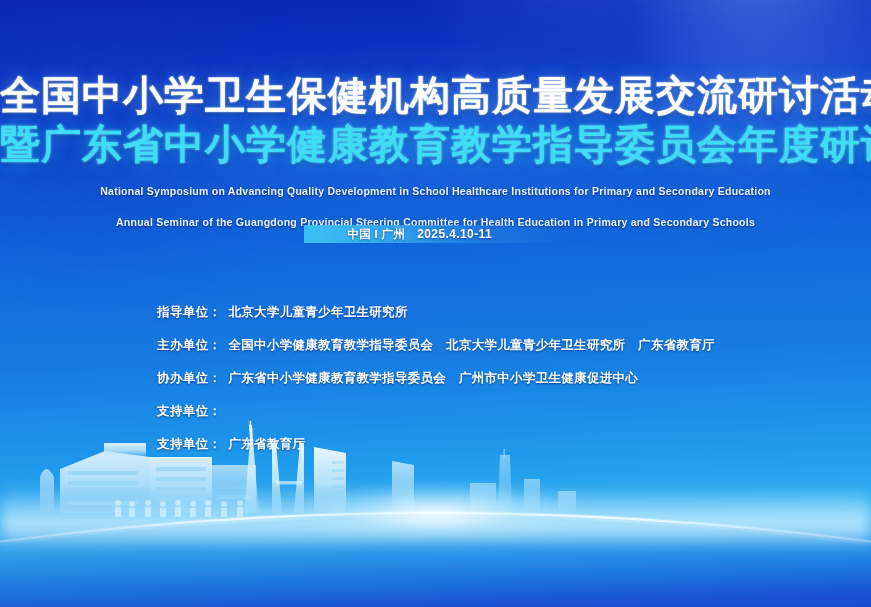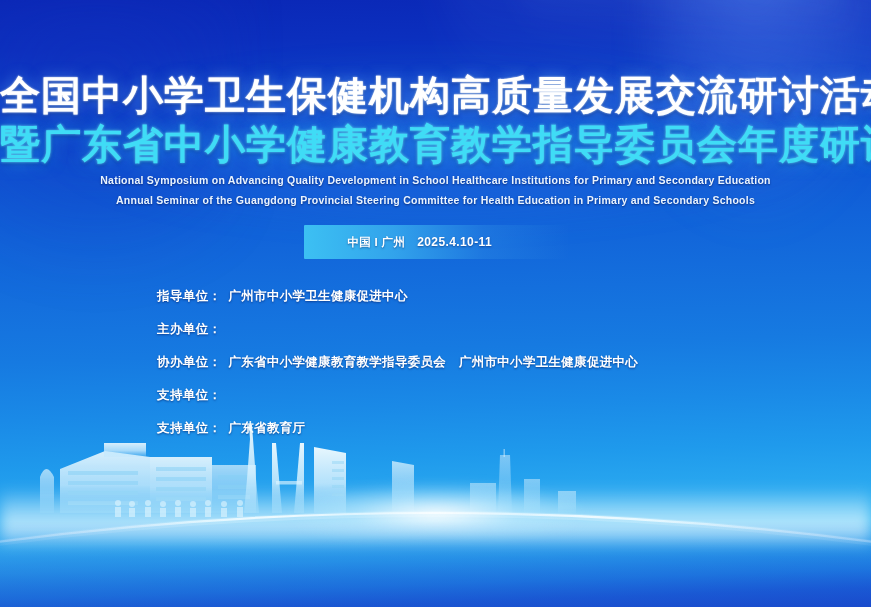--- a/index.html
+++ b/index.html
@@ -81,33 +81,33 @@
     color:#3fdcf6;
     white-space:nowrap;
     margin-top:2px;
     text-shadow:
       0 0 3px rgba(120,245,255,.8),
       0 0 16px rgba(40,190,245,.6),
       0 2px 4px rgba(0,20,90,.45);
   }
 
   .t-en{
-    margin-top:5px;
+    margin-top:16px;
     font-size:10.5px;line-height:15px;font-weight:700;
     letter-spacing:.25px;
     color:#eaf4ff;
     white-space:nowrap;
     text-shadow:0 1px 2px rgba(0,25,95,.7);
   }
 
   
   .meta-wrap{position:absolute;left:0;right:0;top:225px;display:flex;justify-content:center;}
   .meta-bar{
     position:relative;
-    width:264px;height:34px;
+    width:264px;height:18px;
     display:flex;align-items:center;
     background:linear-gradient(90deg,
       rgba(64,200,245,.92) 0%,
       rgba(58,178,240,.80) 34%,
       rgba(45,140,230,.42) 68%,
       rgba(30,105,215,.06) 100%);
     border-radius:1px;
   }
   .meta-text{
     margin-left:44px;
@@ -116,21 +116,21 @@
     text-shadow:0 1px 2px rgba(0,30,100,.55);
   }
   .meta-date{
     margin-left:12px;
     font-size:12px;font-weight:700;color:#ffffff;
     letter-spacing:.4px;white-space:nowrap;
     text-shadow:0 1px 2px rgba(0,30,100,.55);
   }
 
   
-  .orgs{position:absolute;left:157px;top:288px;}
+  .orgs{position:absolute;left:157px;top:304px;}
   .org-row{
     display:flex;align-items:baseline;
     margin-bottom:16px;
     font-size:12.5px;font-weight:700;
     color:#ffffff;
     white-space:nowrap;
     text-shadow:0 1px 2px rgba(0,25,95,.6);
   }
   .org-label{letter-spacing:.4px;}
   .org-value{margin-left:7px;letter-spacing:.3px;}
@@ -187,24 +187,25 @@
   <div class="meta-wrap">
     <div class="meta-bar">
       <span class="meta-text">中国 I 广州</span>
       <span class="meta-date">2025.4.10-11</span>
     </div>
   </div>
 
   <div class="orgs">
     <div class="org-row">
       <span class="org-label">指导单位：</span>
-      <span class="org-value">广州市中小学卫生健康促进中心</span>
+      <span class="org-value">北京大学儿童青少年卫生研究所</span>
     </div>
     <div class="org-row">
       <span class="org-label">主办单位：</span>
+      <span class="org-value">全国中小学健康教育教学指导委员会　北京大学儿童青少年卫生研究所　广东省教育厅</span>
     </div>
     <div class="org-row">
       <span class="org-label">协办单位：</span>
       <span class="org-value">广东省中小学健康教育教学指导委员会　广州市中小学卫生健康促进中心</span>
     </div>
     <div class="org-row">
       <span class="org-label">支持单位：</span>
     </div>
     <div class="org-row">
       <span class="org-label">支持单位：</span>

